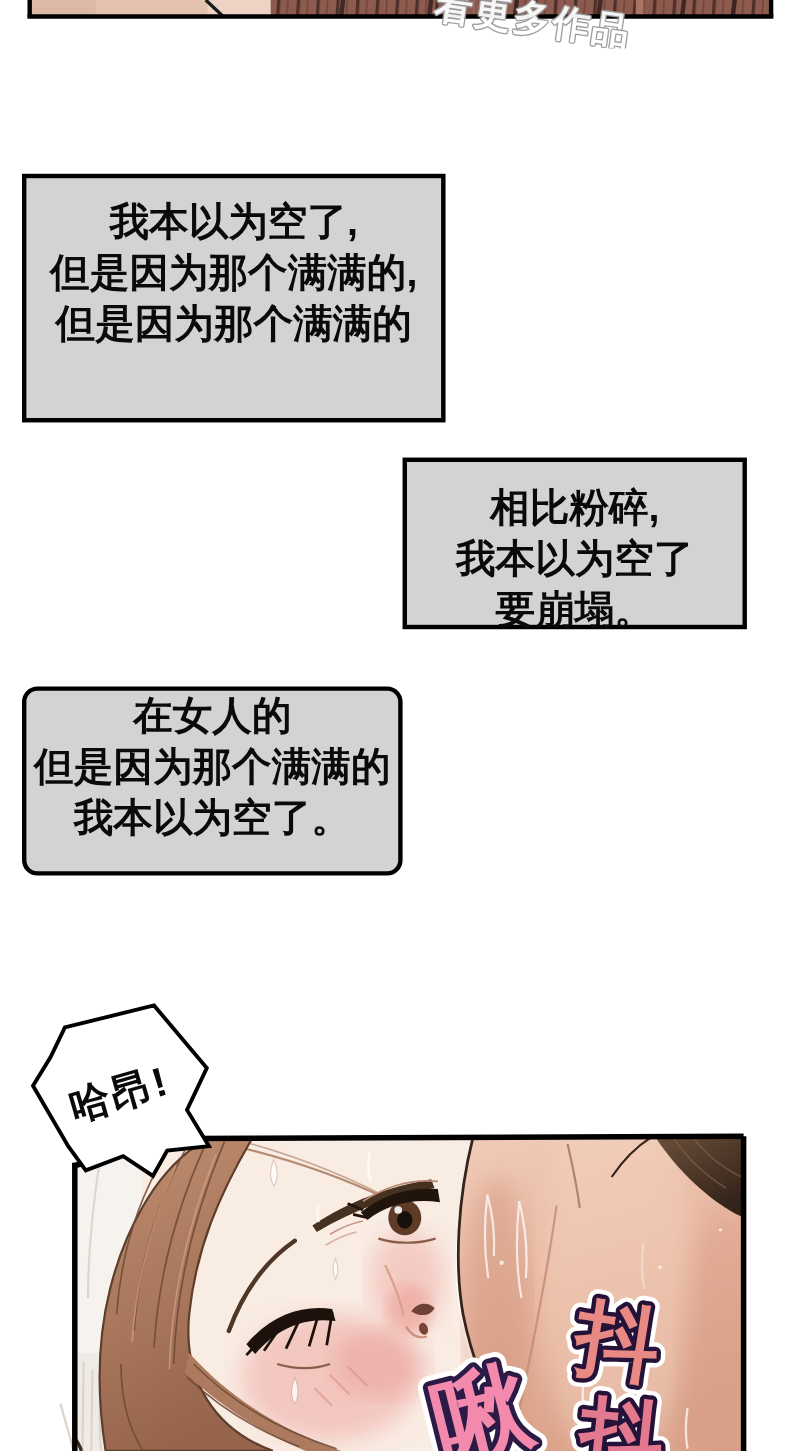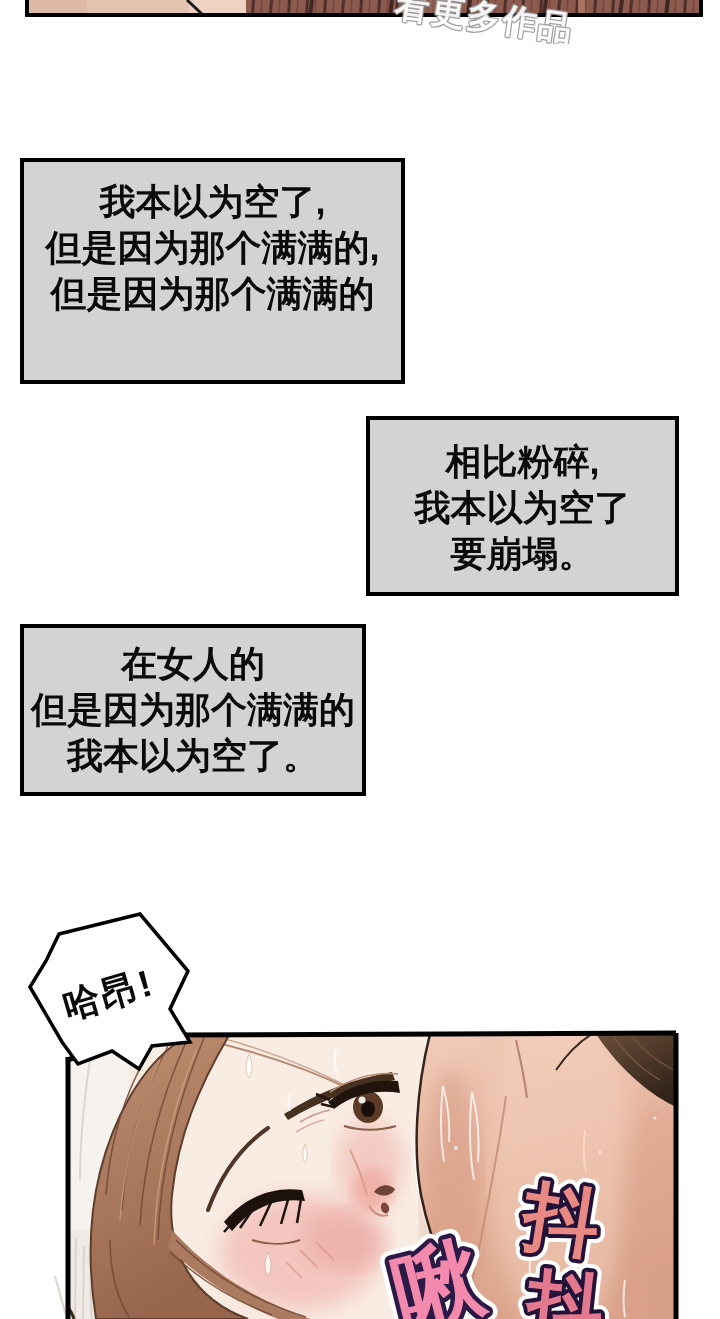--- a/index.html
+++ b/index.html
@@ -11,22 +11,22 @@
   .layer{position:absolute;left:0;}
   
   .nbox{
     position:absolute;box-sizing:border-box;
     background:#d3d3d3;border:4px solid #000;
     color:#0a0a0a;font-weight:700;font-size:36px;line-height:46px;
     text-align:center;letter-spacing:0;
   }
   .nbox .line{white-space:nowrap;}
   #nbox1{left:20px;top:158px;width:385px;height:226px;padding-top:17px;}
-  #nbox2{left:366px;top:416px;width:313px;height:180px;padding-top:19px;}
-  #nbox3{left:20px;top:624px;width:346px;height:172px;padding-top:13px;}
+  #nbox2{left:366px;top:416px;width:313px;height:156px;padding-top:19px;}
+  #nbox3{left:20px;top:624px;width:346px;height:172px;border-radius:14px;}
   svg text{font-family:"Liberation Sans","DejaVu Sans",sans-serif;}
 </style>
 </head>
 <body>
 
 <div class="page">
 
   <svg class="layer" style="top:0" width="720" height="44" viewBox="0 0 720 44">
     <defs>
       <pattern id="wood" width="18" height="20" patternUnits="userSpaceOnUse" patternTransform="skewX(-4)">

